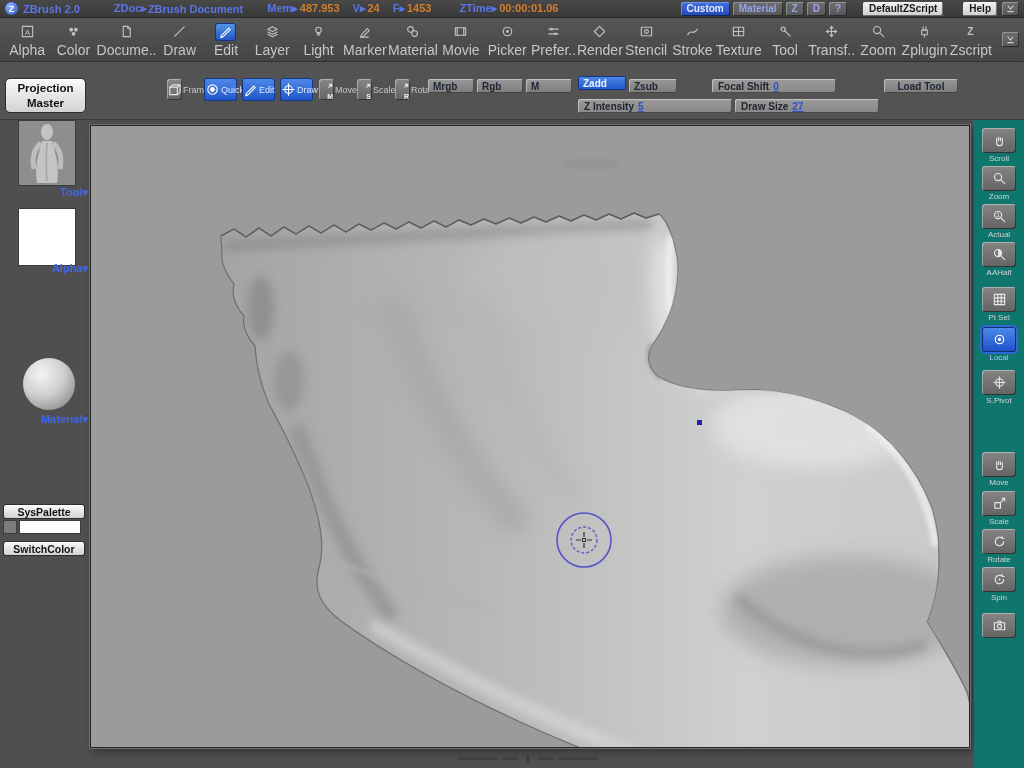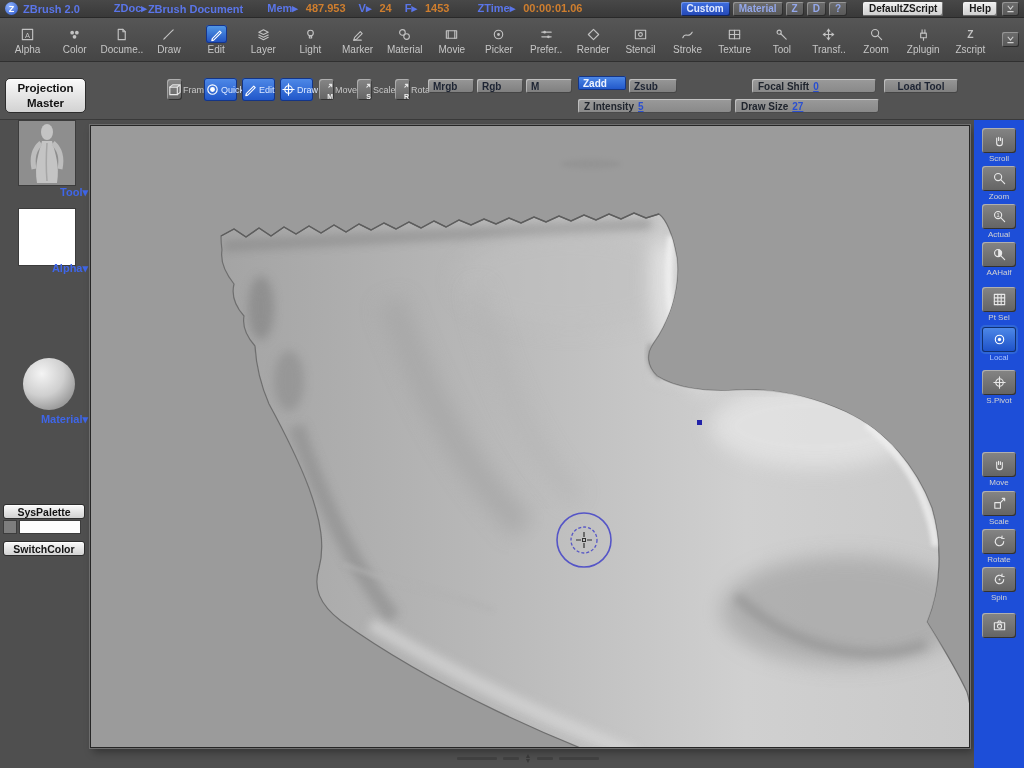--- a/index.html
+++ b/index.html
@@ -7,40 +7,40 @@
     font-family:"Liberation Sans",sans-serif}
   svg text{font-family:"Liberation Sans",sans-serif}
   .app{position:absolute;left:0;top:0;width:1024px;height:768px}
 
   
   .titlebar{position:absolute;left:0;top:0;width:1024px;height:18px;
     background:linear-gradient(#484848,#393939);border-bottom:1px solid #292929;
     display:flex;align-items:center;padding:0 5px;gap:5px;font-size:11px;font-weight:bold;white-space:nowrap}
   .tb-blue{color:#5a75e8}
   .tb-orange{color:#cf7e2e}
-  .tb-stat{display:flex;gap:8px;margin-right:8px}
+  .tb-stat{display:flex;gap:2px;margin-right:8px}
   .tb-sp{display:inline-block}
   .tb-btn{height:14px;padding:0 6px;font-size:10px;font-weight:bold;color:#93a7ea;
     background:linear-gradient(#6d6d6d,#575757);border-radius:2px;display:flex;align-items:center;
     box-shadow:inset 1px 1px 0 rgba(255,255,255,.28),inset -1px -1px 0 rgba(0,0,0,.5);cursor:pointer}
   .tb-btn.active{background:linear-gradient(#3f6fe0,#2347b6);color:#e2eaff}
   .tb-btn.light{background:linear-gradient(#f2f2f2,#cdcdcd);color:#191919}
   .tb-btn.sq{padding:0 3px;color:#cfcfcf}
   .z-logo{width:13px;height:13px;border-radius:50%;background:radial-gradient(circle at 35% 30%,#8fb4ff,#2b55c8);
     color:#fff;font-size:9px;font-weight:bold;display:flex;align-items:center;justify-content:center}
 
   
   .palette-bar{position:absolute;left:0;top:18px;width:1024px;height:44px;
     background:linear-gradient(#565656,#454545);border-bottom:1px solid #303030;
     display:flex;padding:3px 30px 2px 4px}
   .pal-item{flex:1;display:flex;flex-direction:column;align-items:center;justify-content:center;gap:1px;cursor:pointer}
   .pal-icon{width:21px;height:18px;display:flex;align-items:center;justify-content:center;color:#c2c2c2}
   .pal-icon.active{background:linear-gradient(#549be8,#2050c0);border-radius:3px;color:#fff;
     box-shadow:inset 0 0 0 1px #16358a}
-  .pal-label{font-size:10px;color:#c6c6c6}
+  .pal-label{font-size:14px;color:#c6c6c6}
   .pal-chevron{position:absolute;right:5px;top:14px;width:17px;height:15px}
 
   
   .toolbar{position:absolute;left:0;top:62px;width:1024px;height:58px;background:#535353;border-bottom:1px solid #3a3a3a}
   .tools-row{position:absolute;left:166px;top:16px;display:flex;gap:5px}
   .tool-cell{width:33px;display:flex;align-items:center;gap:1px;cursor:pointer;border-radius:3px;padding:1px}
   .tool-cell.active{background:linear-gradient(#4f8ae8,#1f55c8);box-shadow:inset 0 0 0 1px #143586}
   .tool-icon{position:relative;width:27px;height:21px;display:flex;align-items:center;justify-content:center;color:#e6e6e6;
     background:linear-gradient(#868686,#646464);border-radius:3px;
     box-shadow:inset 1px 1px 0 rgba(255,255,255,.35),inset -1px -1px 0 rgba(0,0,0,.5)}
@@ -71,21 +71,21 @@
     background:radial-gradient(circle at 36% 30%,#f4f4f4,#cfcfcf 45%,#9d9d9d 75%,#848484 100%)}
   .swatch-dark{position:absolute;left:3px;top:520px;width:14px;height:14px;background:#7d7d7d;border:1px solid #3c3c3c;cursor:pointer}
   .swatch-white{position:absolute;left:19px;top:520px;width:62px;height:14px;background:#fdfdfd;border:1px solid #3c3c3c;cursor:pointer}
 
   
   .canvas{position:absolute;left:90px;top:125px;width:880px;height:623px;background:#9b9b9b;
     border:1px solid #262626;outline:1px solid #6e6e6e;box-shadow:3px 4px 8px rgba(0,0,0,.35);overflow:hidden}
   .canvas svg{position:absolute;left:0;top:0}
 
   
-  .right-panel{position:absolute;left:974px;top:120px;width:50px;height:648px;background:#1d4ed8}
+  .right-panel{position:absolute;left:974px;top:120px;width:50px;height:648px;background:#0f766e}
   .rp-btn{position:absolute;left:5px;width:40px;display:flex;flex-direction:column;align-items:center;cursor:pointer}
   .rp-icon{width:34px;height:25px;display:flex;align-items:center;justify-content:center;color:#e8e8e8;
     background:linear-gradient(#858585,#636363);border-radius:3px;
     box-shadow:inset 1px 1px 0 rgba(255,255,255,.35),inset -1px -1px 0 rgba(0,0,0,.5)}
   .rp-btn.active .rp-icon{background:linear-gradient(#4f8ae8,#1c50c8);color:#fff;
     box-shadow:0 0 0 2px #2f66d8,inset 0 0 0 1px #12306e}
   .rp-label{font-size:8px;color:#d2d2d2;margin-top:1px;white-space:nowrap}
   .rp-btn.active .rp-label{color:#a9c4ff}
 
   
@@ -408,21 +408,21 @@
         </div>
       </div>
 
     <div class="bar-btn" style="left:428px;top:17px;width:46px">Mrgb</div>
     <div class="bar-btn" style="left:477px;top:17px;width:46px">Rgb</div>
     <div class="bar-btn" style="left:526px;top:17px;width:46px">M</div>
 
     <div class="bar-btn blue" style="left:578px;top:14px;width:48px">Zadd</div>
     <div class="bar-btn" style="left:629px;top:17px;width:48px">Zsub</div>
 
-    <div class="slider" style="left:752px;top:17px;width:124px">
+    <div class="slider" style="left:712px;top:17px;width:124px">
       <span>Focal Shift</span>
       <span class="sl-value">0</span>
     </div>
     <div class="bar-btn" style="left:884px;top:17px;width:74px;justify-content:center">Load Tool</div>
 
     <div class="slider" style="left:578px;top:37px;width:154px">
       <span>Z Intensity</span>
       <span class="sl-value">5</span>
     </div>
     <div class="slider" style="left:735px;top:37px;width:144px">

